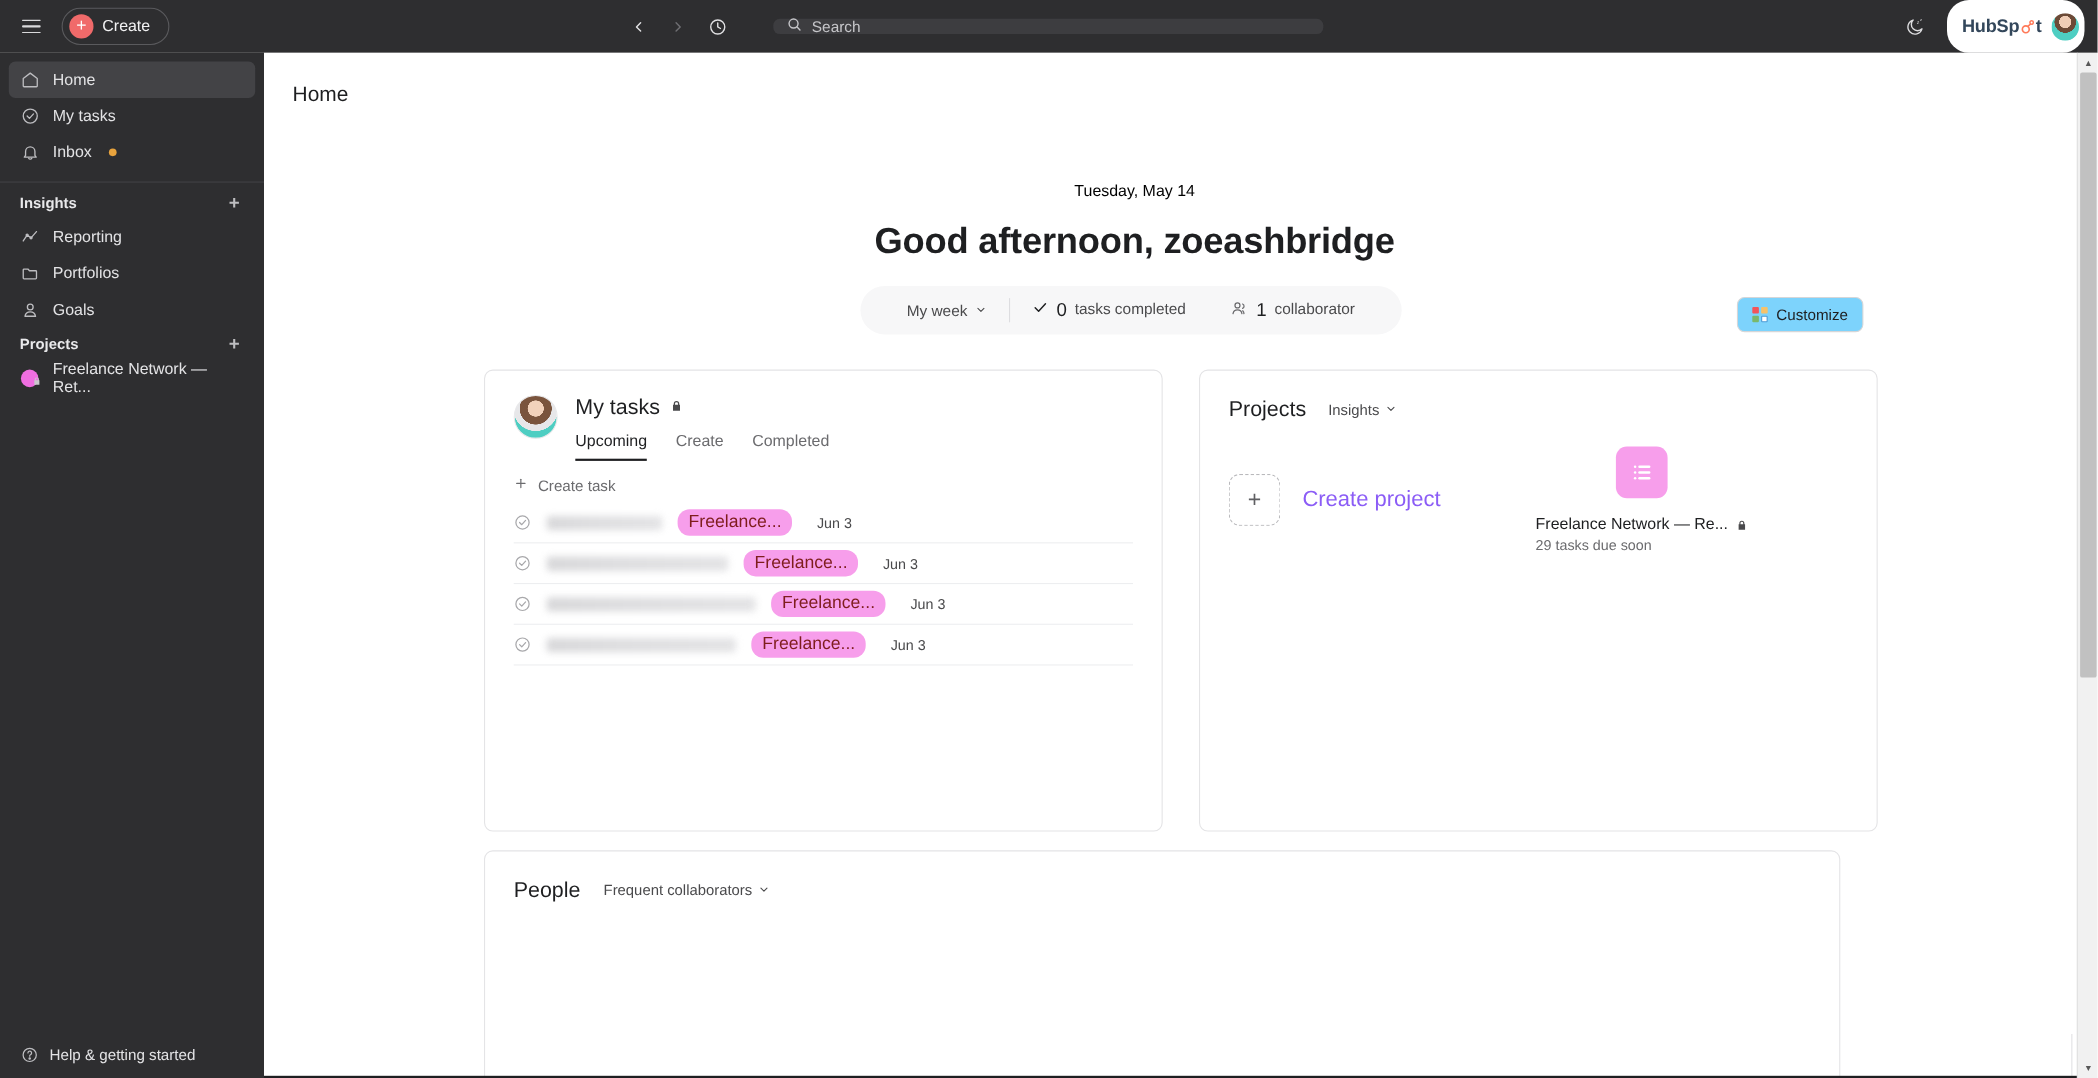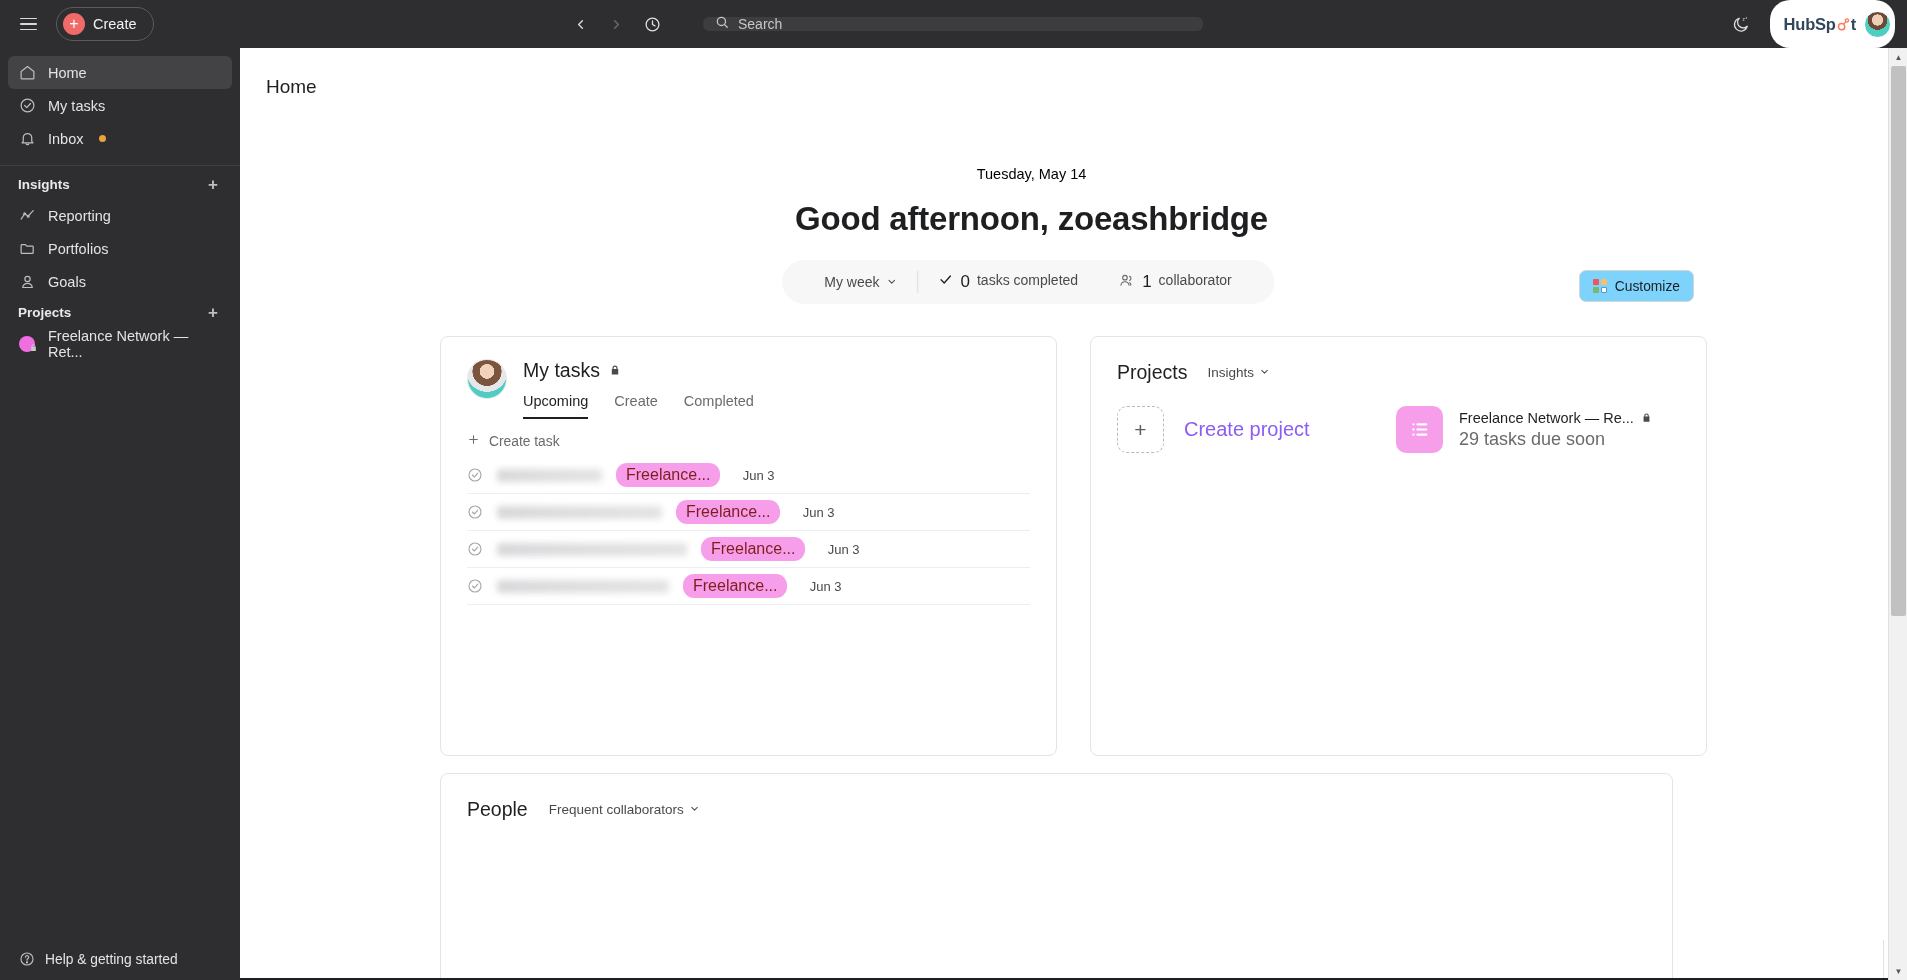--- a/index.html
+++ b/index.html
@@ -180,28 +180,28 @@
   .pj-title { font-size: 19.5px; color: #1e1f21; font-weight: 500; }
   .pillsel { display: flex; align-items: center; gap: 5px; font-size: 13.5px; color: #4a4a4c; cursor: pointer; padding: 3px 7px; border-radius: 5px; }
 
   .pj-body { display: flex; align-items: center; padding: 22px 26px 0 26px; gap: 24px; }
   .pj-create { display: flex; align-items: center; gap: 20px; cursor: pointer; width: 255px; }
   .pj-create-sq {
     width: 47px; height: 47px; border: 1.5px dashed #b9b9bc; border-radius: 10px;
     display: flex; align-items: center; justify-content: center; color: #5f5f62; font-size: 21px;
   }
   .pj-create-label { font-size: 20px; color: #8b5cf6; }
-  .pj-item { display: flex; align-items: center; gap: 16px; cursor: pointer; }
+  .pj-item { display: flex; align-items: center; gap: 16px; cursor: pointer; flex-direction: column; }
   .pj-icon {
     width: 47px; height: 47px; border-radius: 10px; background: #f79eeb;
     display: flex; align-items: center; justify-content: center; flex: 0 0 47px;
   }
   .pj-name-row { display: flex; align-items: center; gap: 7px; }
   .pj-name { font-size: 14.5px; color: #1e1f21; }
-  .pj-sub { font-size: 18px; color: #6b6b6e; margin-top: 3px; }
+  .pj-sub { font-size: 13px; color: #6b6b6e; margin-top: 3px; }
 
   .pe-head { display: flex; align-items: center; gap: 14px; padding: 24px 26px 0 26px; }
   .pe-title { font-size: 19.5px; color: #1e1f21; font-weight: 500; }
 
   
   .vscroll {
     position: absolute; top: 48px; right: 0; width: 19px; height: 932px;
     background: #f1f1f1; border-left: 1px solid #e0e0e0;
   }
   .vs-arrow { width: 19px; height: 18px; display: flex; align-items: center; justify-content: center; color: #585858; font-size: 8px; }

